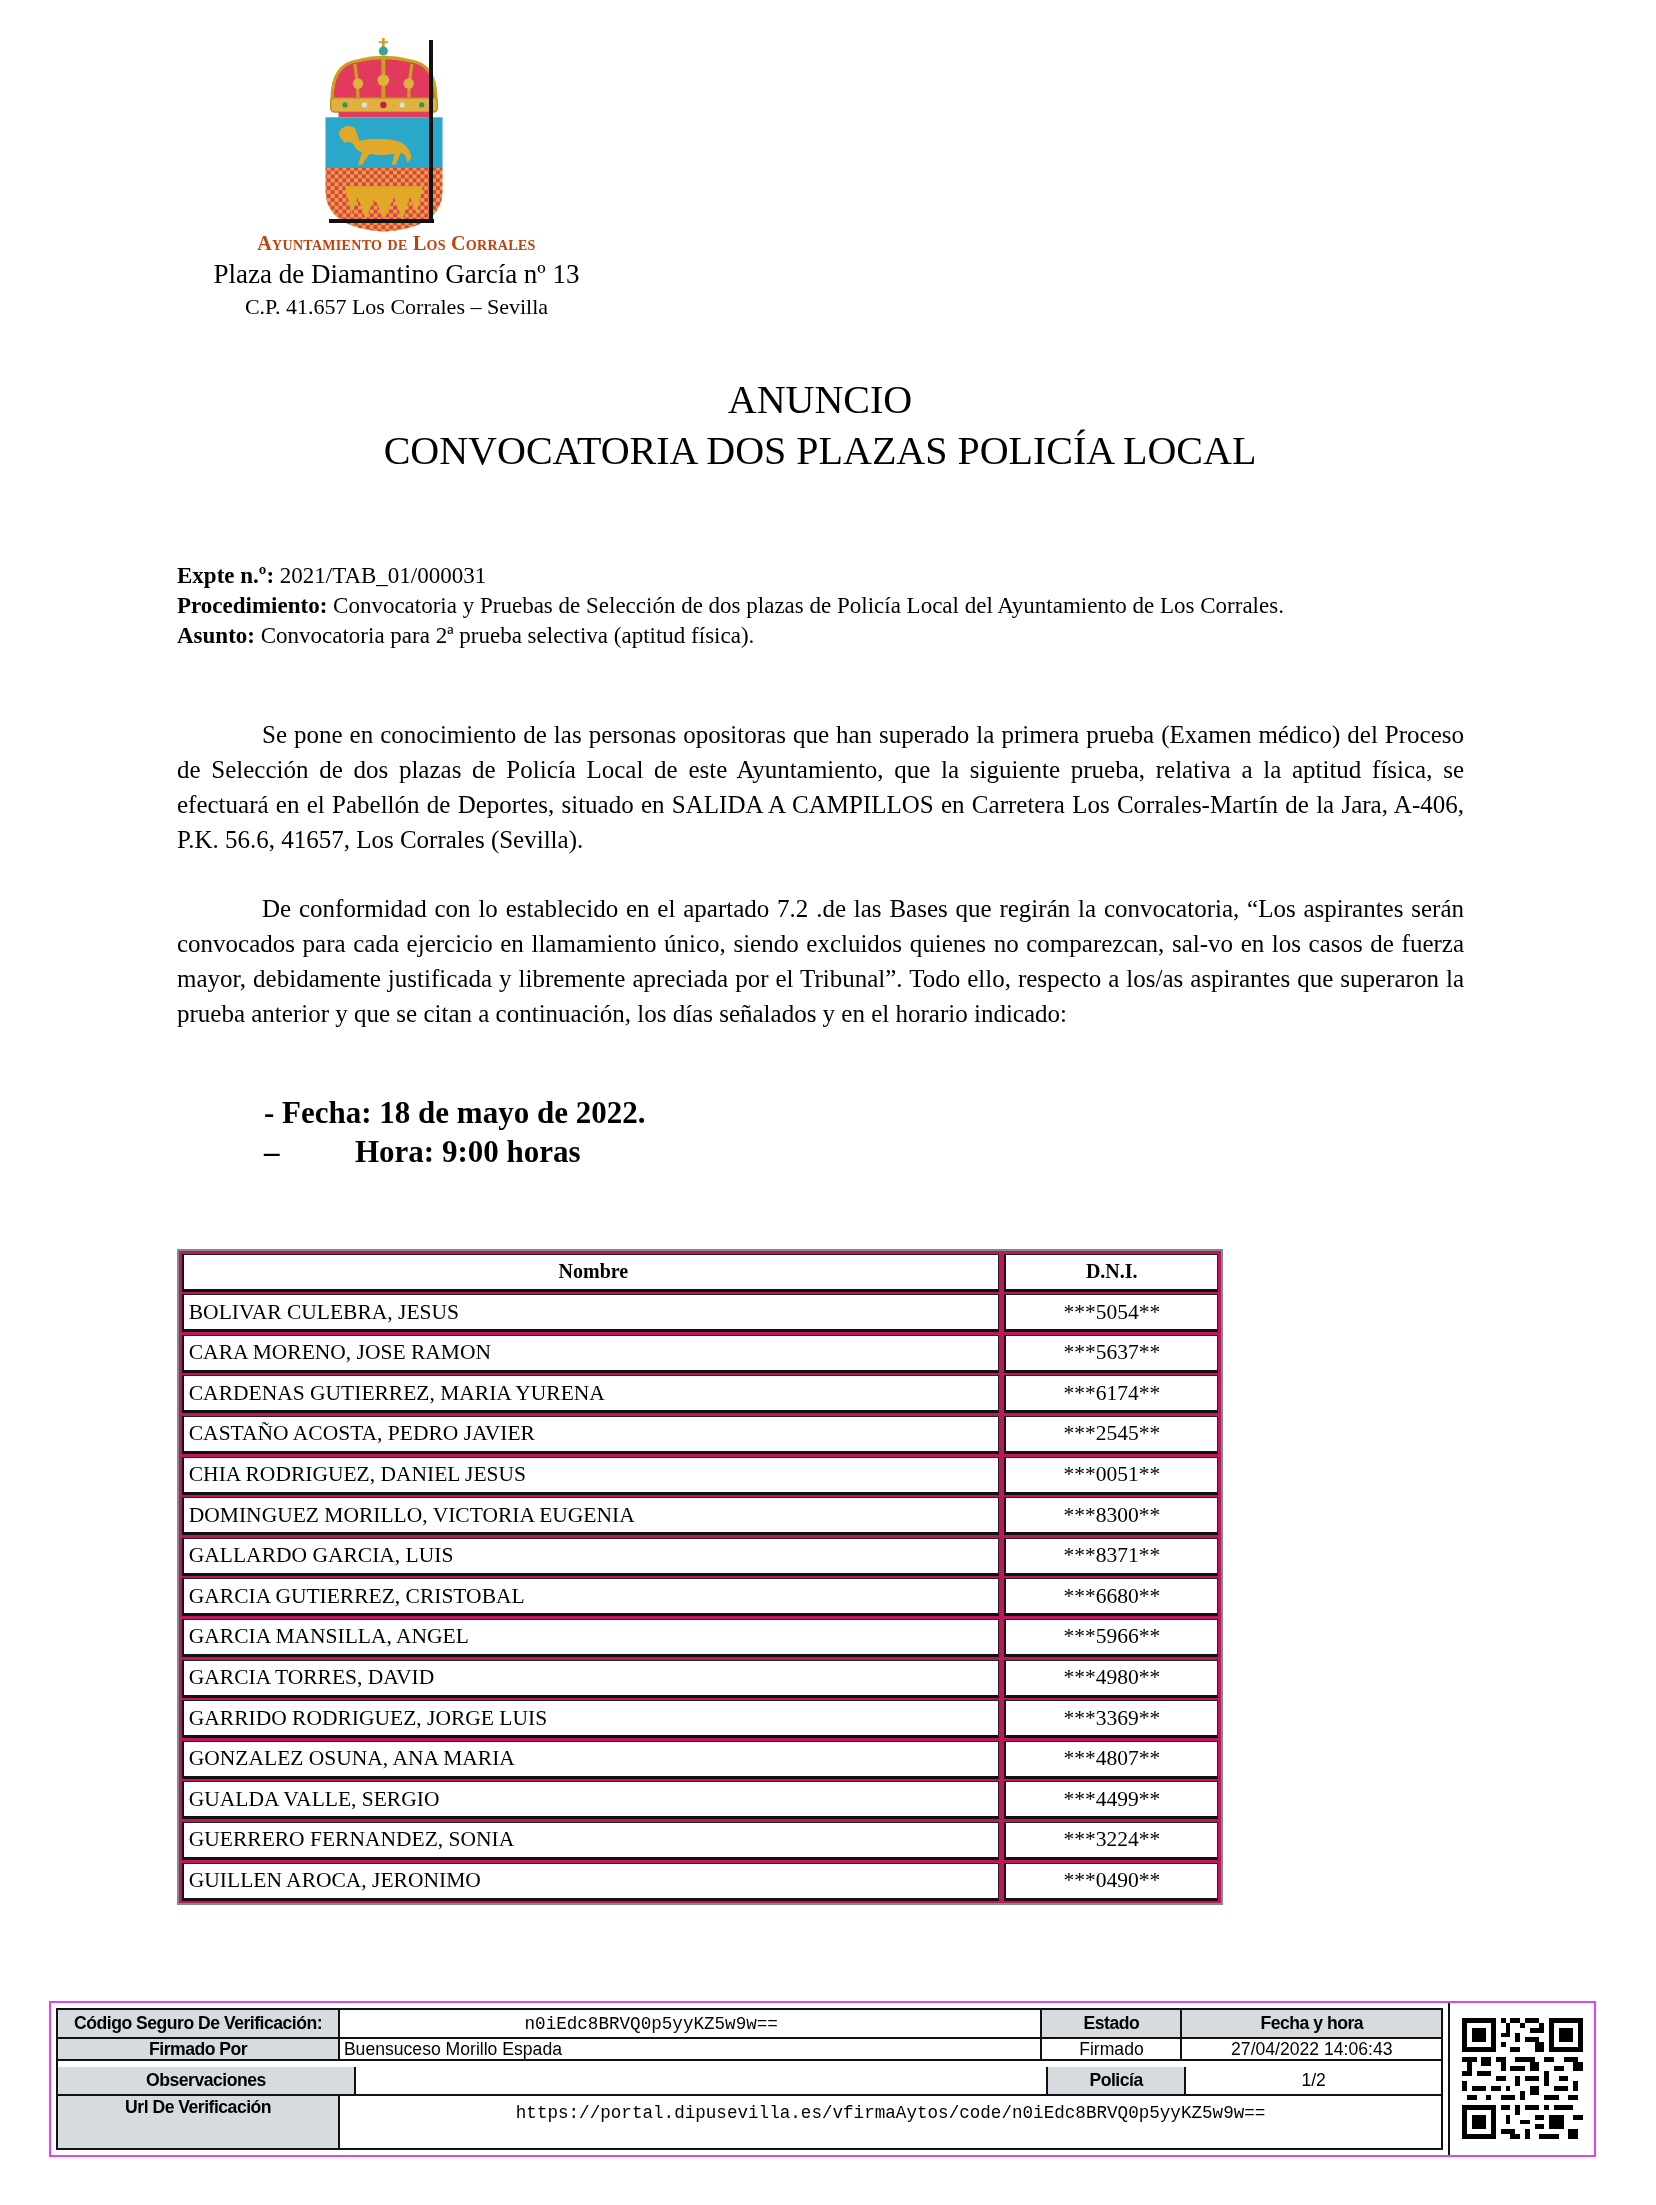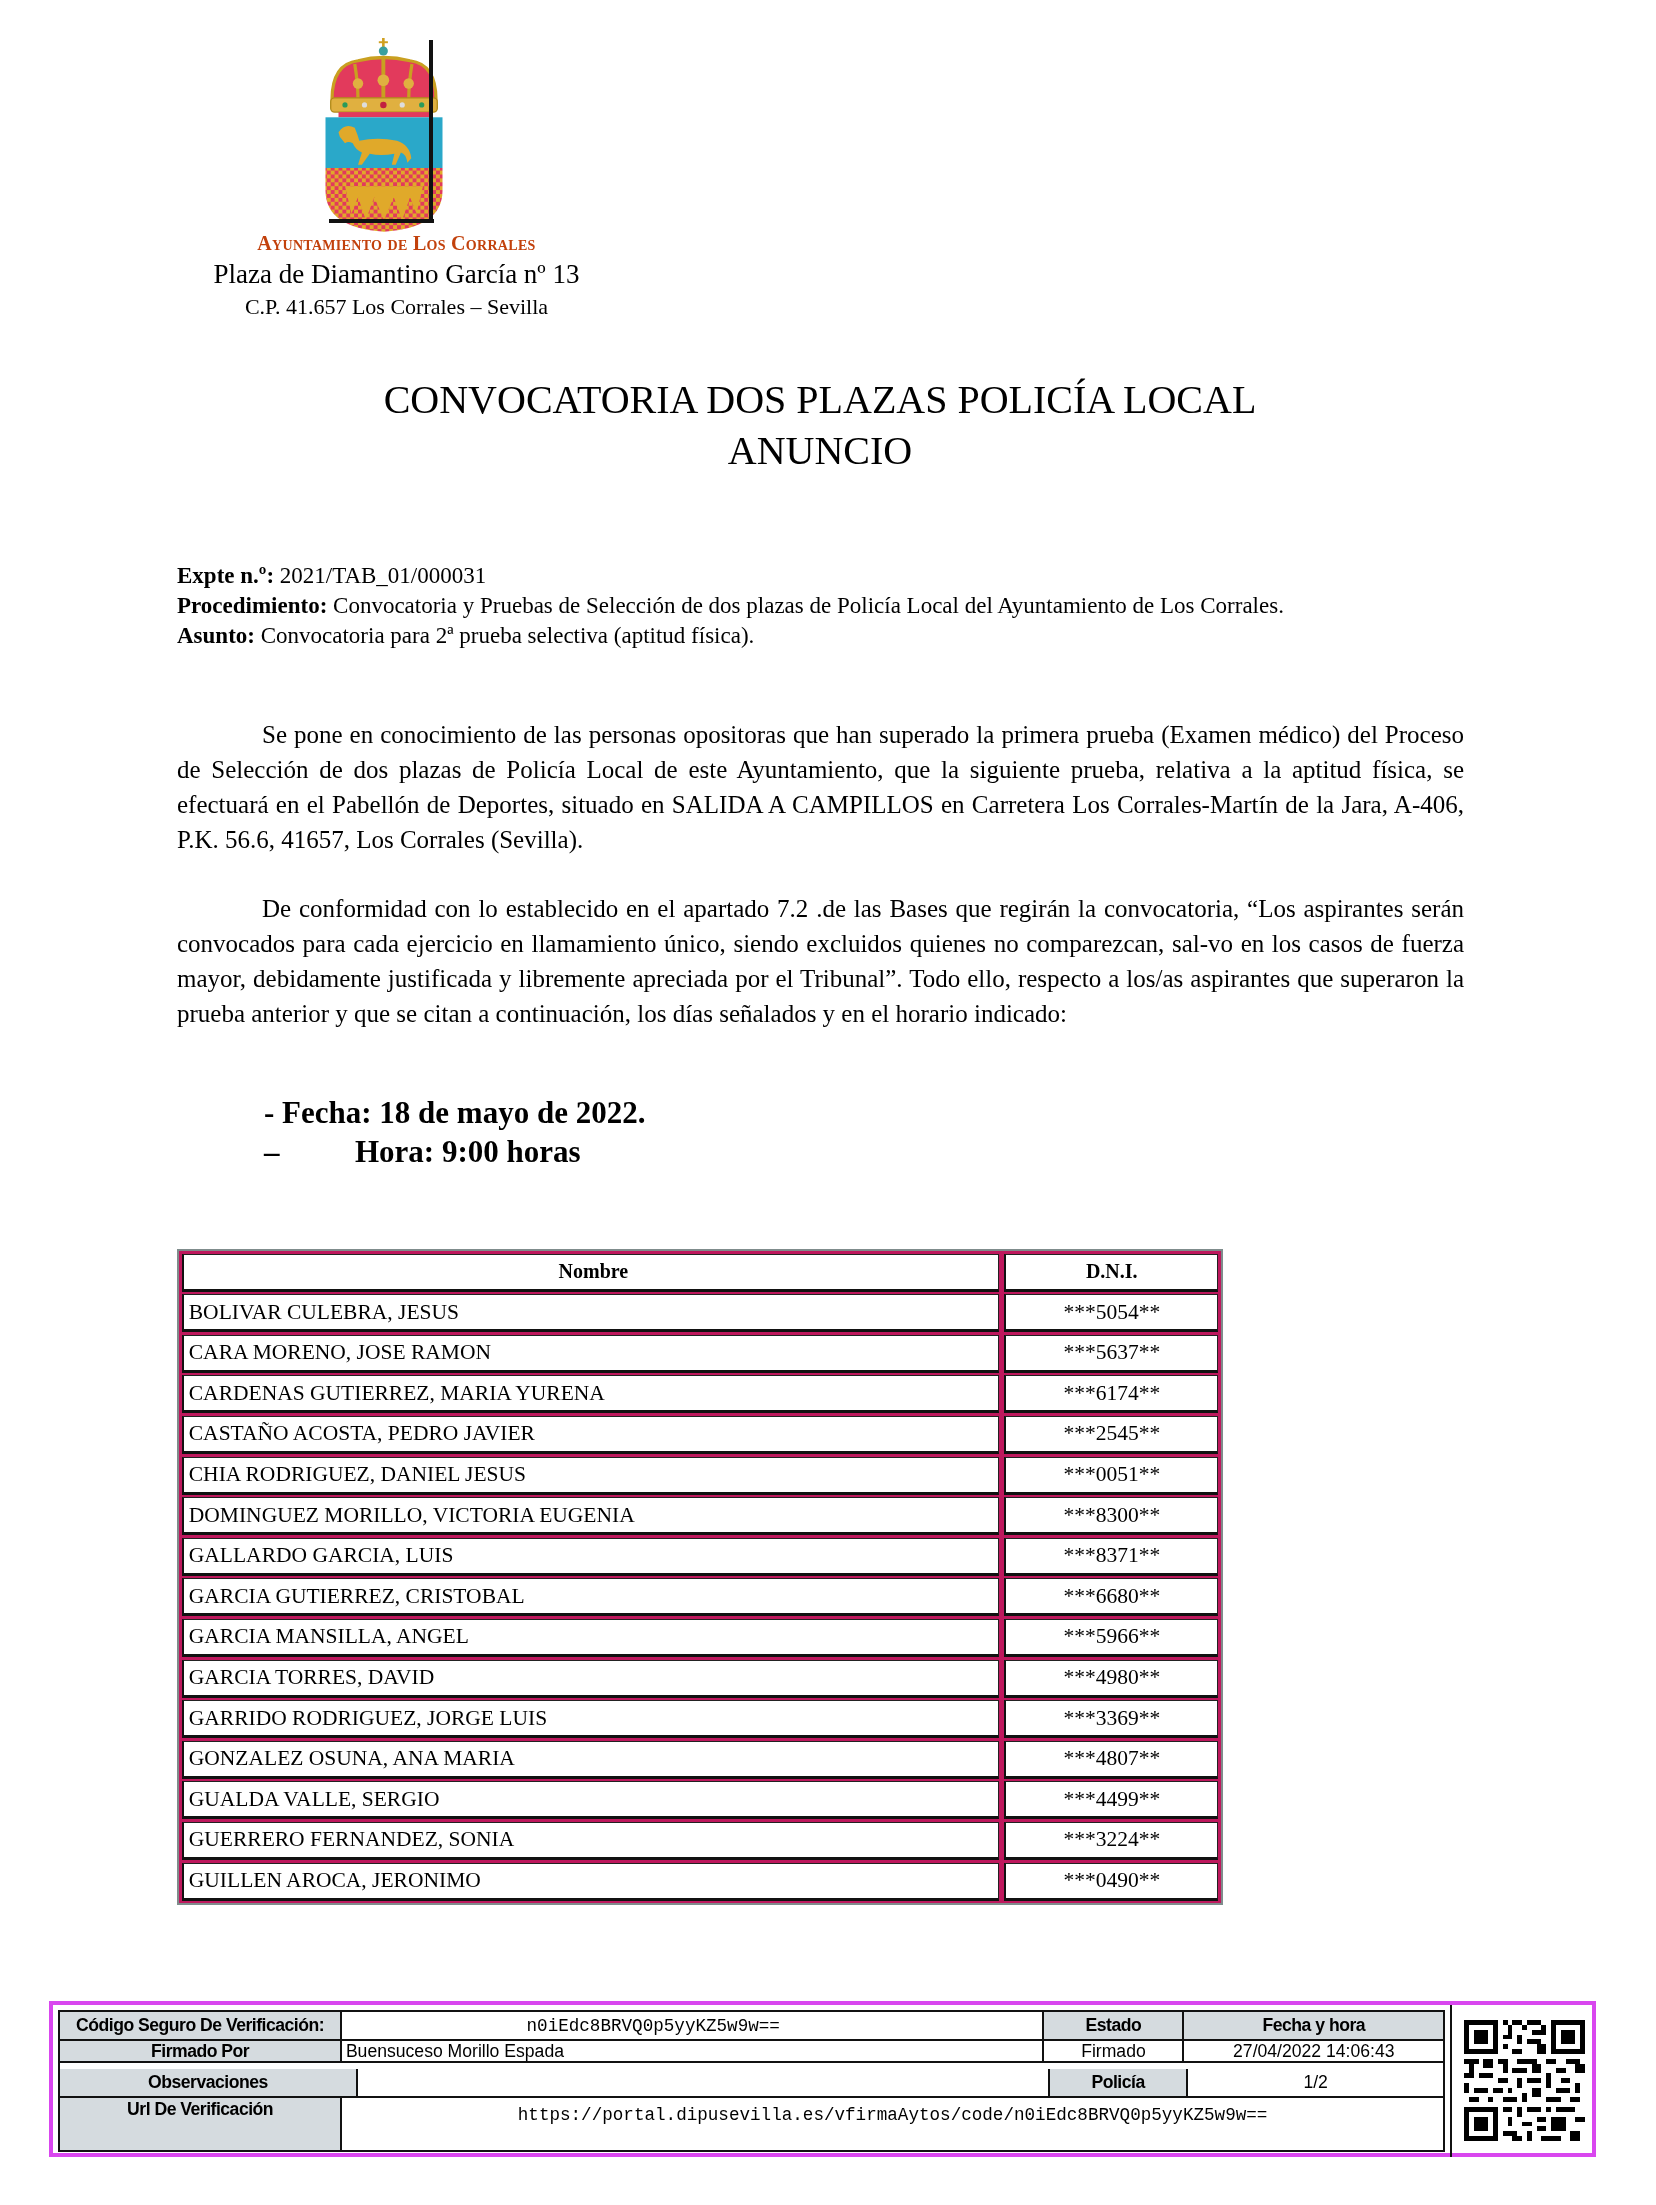--- a/index.html
+++ b/index.html
@@ -31,21 +31,21 @@
   
   .cand-table { left:177px; top:1249px; width:1046px; border:2px solid #7f8c8c; box-sizing:border-box; padding:2.6px; background:#be185d; }
   .cand-row { display:flex; margin-bottom:2.6px; }
   .cand-row:last-child { margin-bottom:0; }
   .cell { box-sizing:border-box; border:1.3px solid #222; border-bottom:3.3px solid #111; border-left:2px solid #111; height:38px; display:flex; align-items:center; font-size:21.5px; background:#fff; }
   .cell.name { width:820px; padding-left:5.2px; }
   .cell.dni { width:215px; margin-left:5.2px; justify-content:center; }
   .cand-row.head .cell { font-weight:bold; font-size:20px; justify-content:center; }
 
   
-  .verify { left:49px; top:2001px; width:1547px; height:156px; border:4px solid #d946ef; box-sizing:border-box; background:#fff; }
+  .verify { left:49px; top:2001px; width:1547px; height:156px; border:2px solid #d946ef; box-sizing:border-box; background:#fff; }
   .verify-grid { position:absolute; left:5.2px; top:5.2px; width:1387px; height:142px; border:2px solid #111; box-sizing:border-box; }
   .vrow { position:absolute; left:0; display:flex; width:100%; box-sizing:border-box; }
   .vcell { box-sizing:border-box; display:flex; align-items:center; justify-content:center; font-family:"Liberation Sans", sans-serif; font-size:17.6px; border-right:2px solid #111; }
   .vlabel { background:#d5dbdf; font-weight:bold; letter-spacing:-0.5px; }
   .mono { font-family:"Liberation Mono", monospace; font-size:17.6px; }
   .qr-cell { position:absolute; left:1397px; top:0; width:146px; height:152px; border-left:2px solid #111; box-sizing:border-box; display:flex; align-items:center; justify-content:center; }
 </style>
 </head>
 <body>
 
@@ -86,22 +86,22 @@
   </svg>
 </div>
 <div class="abs crest-bar-v"></div>
 <div class="abs crest-bar-h"></div>
 
 <div class="abs org-name">Ayuntamiento de Los Corrales</div>
 <div class="abs org-addr1">Plaza de Diamantino García nº 13</div>
 <div class="abs org-addr2">C.P. 41.657  Los Corrales – Sevilla</div>
 
 <div class="abs title-wrap">
+  <div>ANUNCIO</div>
   <div>CONVOCATORIA DOS PLAZAS POLICÍA LOCAL</div>
-  <div>ANUNCIO</div>
 </div>
 
 <div class="abs meta">
   <div><b>Expte n.º:</b><span> 2021/TAB_01/000031</span></div>
   <div><b>Procedimiento:</b><span> Convocatoria y Pruebas de Selección de  dos plazas de Policía Local del Ayuntamiento  de Los Corrales.</span></div>
   <div><b>Asunto:</b><span> Convocatoria para 2ª prueba selectiva (aptitud física).</span></div>
 </div>
 
 <div class="abs para p1"><span class="indent"></span><span>Se pone en conocimiento de las personas opositoras que han superado la primera prueba (Examen médico) del Proceso de Selección de dos plazas de Policía Local de  este Ayuntamiento, que la siguiente prueba,   relativa a la aptitud física, se efectuará en el Pabellón de Deportes,      situado en SALIDA A CAMPILLOS en Carretera Los Corrales-Martín de la Jara, A-406, P.K. 56.6, 41657, Los Corrales (Sevilla).</span></div>
 <div class="abs para p2"><span class="indent"></span><span>De conformidad con lo establecido en el apartado 7.2 .de las Bases que regirán la convocatoria, “Los aspirantes serán convocados para cada ejercicio en llamamiento único, siendo excluidos quienes no comparezcan, sal-vo en los casos de fuerza mayor, debidamente justificada y      libremente apreciada por el Tribunal”.  Todo ello, respecto a los/as aspirantes que superaron la prueba anterior y que se citan a continuación, los días señalados y en el horario indicado:</span></div>

